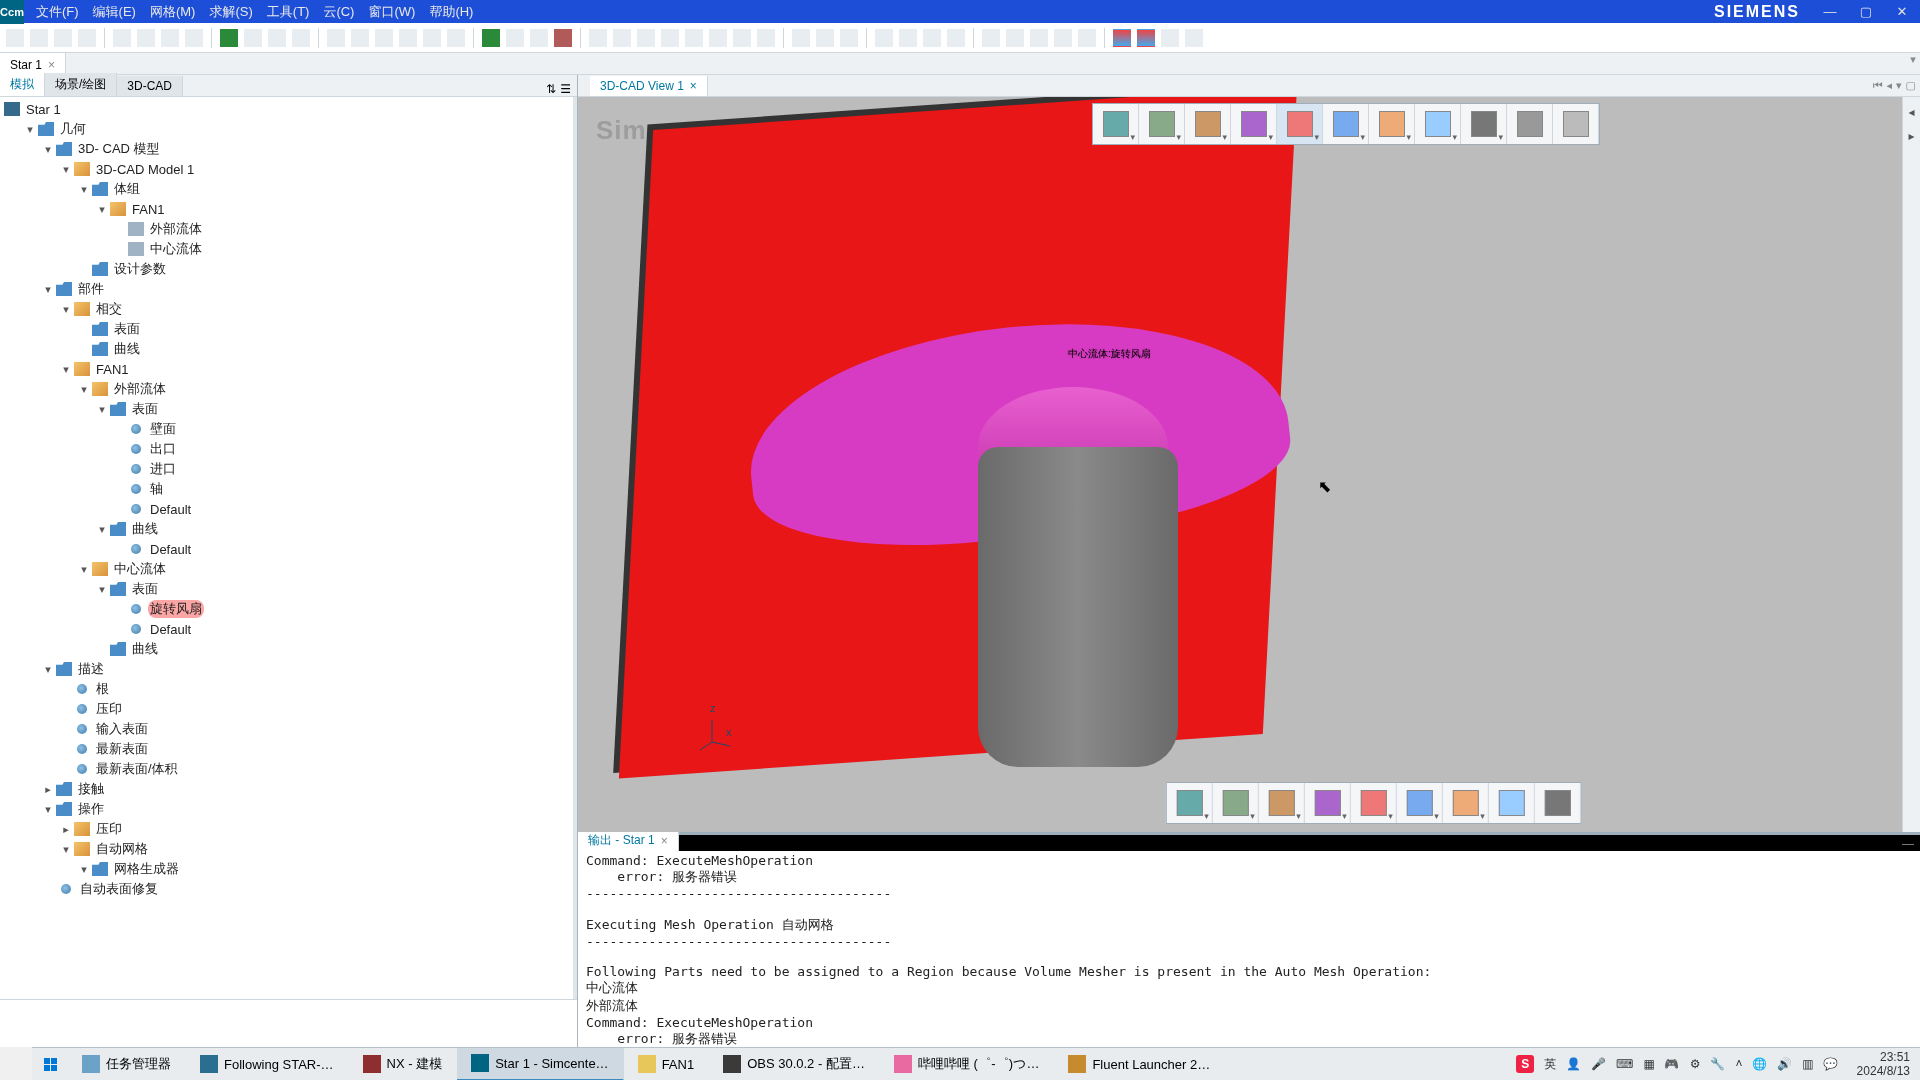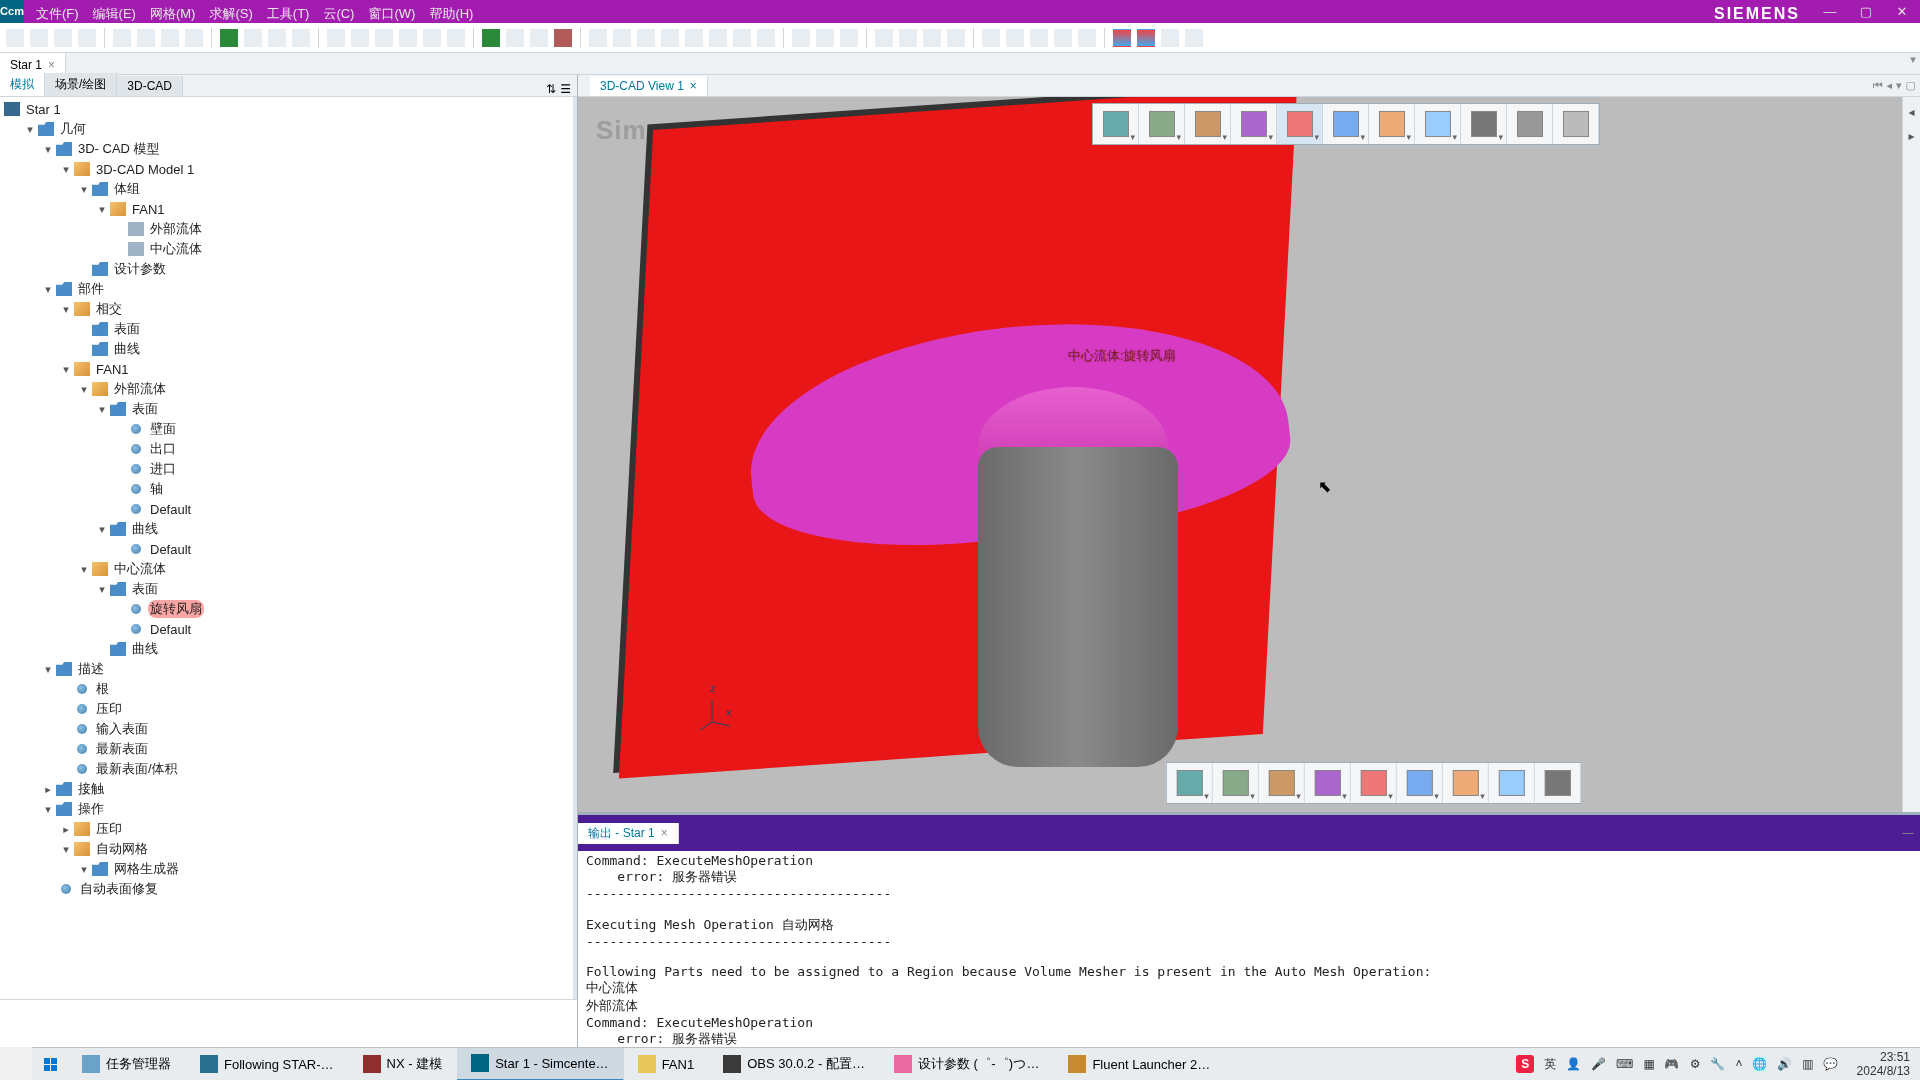--- a/index.html
+++ b/index.html
@@ -1,18 +1,18 @@
 <!DOCTYPE html>
 <html><head>
 <meta charset="utf-8">
 <style>
 * { margin: 0; padding: 0; box-sizing: border-box; font-family: "Microsoft YaHei", Arial, sans-serif; }
 html, body { width: 1920px; height: 1080px; overflow: hidden; background: #f0f0f0; }
 
-.titlebar { height: 23px; background: #a21caf; color: #e8e8e8; display: flex; align-items: flex-end; font-size: 13px; }
+.titlebar { height: 23px; background: #1d4ed8; color: #e8e8e8; display: flex; align-items: center; font-size: 13px; }
 .titlebar .logo { width: 24px; height: 24px; background: #006583; color: #fff; font-weight: bold; font-size: 11px; display: flex; align-items: center; justify-content: center; margin-right: 6px; }
 .titlebar .menus { display: flex; gap: 14px; padding-left: 6px; flex: 1; }
 .titlebar .menus span { cursor: default; }
 .titlebar .brand { font-weight: bold; letter-spacing: 2px; font-size: 16px; color: #fff; margin-right: 12px; }
 .titlebar .wbtns { display: flex; }
 .titlebar .wbtns div { width: 36px; height: 23px; display: flex; align-items: center; justify-content: center; color: #e0e0e0; font-size: 13px; }
 
 .toolbar-row { height: 30px; background: #ffffff; border-bottom: 1px solid #cfd6dc; display: flex; align-items: center; gap: 6px; padding: 0 6px; }
 .tbbtn { width: 18px; height: 18px; border: 1px solid transparent; background: #e8edf1; }
 .tbsep { width: 1px; height: 20px; background: #cfd6dc; margin: 0 2px; }
@@ -56,30 +56,30 @@
 .vpbtn { width: 46px; height: 40px; border-right: 1px solid #cfd6dc; display: flex; align-items: center; justify-content: center; position: relative; }
 .vpbtn.drop::after { content: "▾"; font-size: 9px; position: absolute; right: 3px; bottom: 2px; color: #666; }
 .vpbtn svg, .vpbtn span.big { width: 26px; height: 26px; }
 .vpbtn.active { background: #d7e6f2; }
 
 .triad { position: absolute; left: 120px; bottom: 80px; font-size: 11px; color: #1a4a6e; }
 .triad .z { position: absolute; left: 12px; top: -18px; }
 .triad .x { position: absolute; left: 28px; top: 6px; }
 .triad svg { overflow: visible; }
 
-.model-label { position: absolute; color: #7f1d1d; font-size: 13px; text-shadow: 0 0 2px rgba(0,0,0,.3); }
+.model-label { position: absolute; color: #000000; font-size: 10px; text-shadow: 0 0 2px rgba(0,0,0,.3); }
 
 .red-plate  { position: absolute; background: #e81616; }
 .magenta    { position: absolute; background: #d83bc3; }
 .grey-cyl   { position: absolute; background: #7c7c7c; }
 
 .vp-right-strip { position: absolute; right: 0; top: 0; width: 18px; height: 100%; background: #eef1f4; border-left: 1px solid #cfd6dc; display:flex; flex-direction:column; align-items:center; gap:10px; padding-top:8px; color:#555; font-size:12px;}
 
 .output-split { border-top: 3px solid #9fb0bd; }
-.out-tabs { height: 36px; background: #4c1d95; display: flex; align-items: center; font-size: 12px; }
+.out-tabs { height: 16px; background: #000000; display: flex; align-items: flex-end; font-size: 12px; }
 .out-tab { padding: 2px 10px; background: #fff; color: #0078a0; border-right: 1px solid #cfd6dc; display:flex; align-items:center; gap:6px; }
 .out-body { height: 196px; background: #fff; overflow: auto; font-family: Consolas, monospace; font-size: 13px; color: #222; padding: 2px 8px; white-space: pre; }
 
 .taskbar { height: 33px; background: #e8ecef; border-top: 1px solid #b8c1c9; display: flex; align-items: center; font-size: 13px; margin-left: 32px; }
 .taskbar .start { width: 36px; height: 33px; display:flex; align-items:center; justify-content:center; }
 .taskbar .task { height: 33px; padding: 0 14px; display: flex; align-items: center; gap: 6px; border-right: 1px solid rgba(0,0,0,.0); }
 .taskbar .task.active { background: #cfd9e1; border-bottom: 2px solid #3a8ac0; }
 .taskbar .tico { width: 18px; height: 18px; background: #888; }
 .taskbar .tray { margin-left: auto; display: flex; align-items: center; gap: 10px; padding-right: 10px; font-size: 12px; color: #333; }
 .taskbar .clock { text-align: right; line-height: 14px; font-size: 12px; margin-left: 8px; }
@@ -563,21 +563,21 @@
       <div class="task">
         <span class="tico" style="background:#e7c65a"></span>
         <span>FAN1</span>
       </div>
       <div class="task">
         <span class="tico" style="background:#3a3a3a"></span>
         <span>OBS 30.0.2 - 配置…</span>
       </div>
       <div class="task">
         <span class="tico" style="background:#e86aa0"></span>
-        <span>设计参数 (゜-゜)つ…</span>
+        <span>哔哩哔哩 (゜-゜)つ…</span>
       </div>
       <div class="task">
         <span class="tico" style="background:#c58b2e"></span>
         <span>Fluent Launcher 2…</span>
       </div>
     </div>
   <div class="tray">
     <span class="sogou">S</span>
     <span>英</span>
     <span>👤</span>

